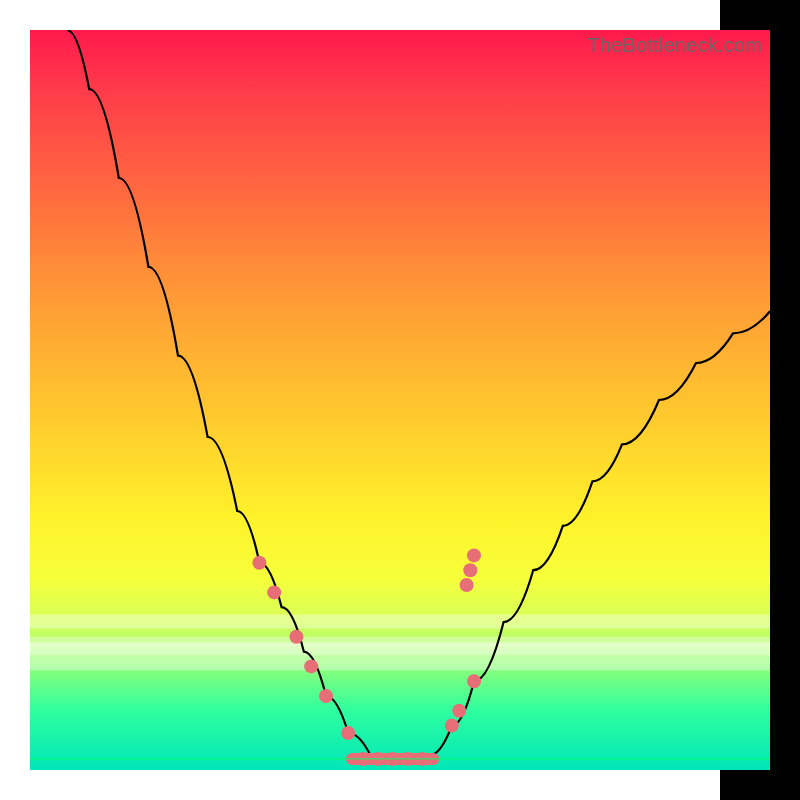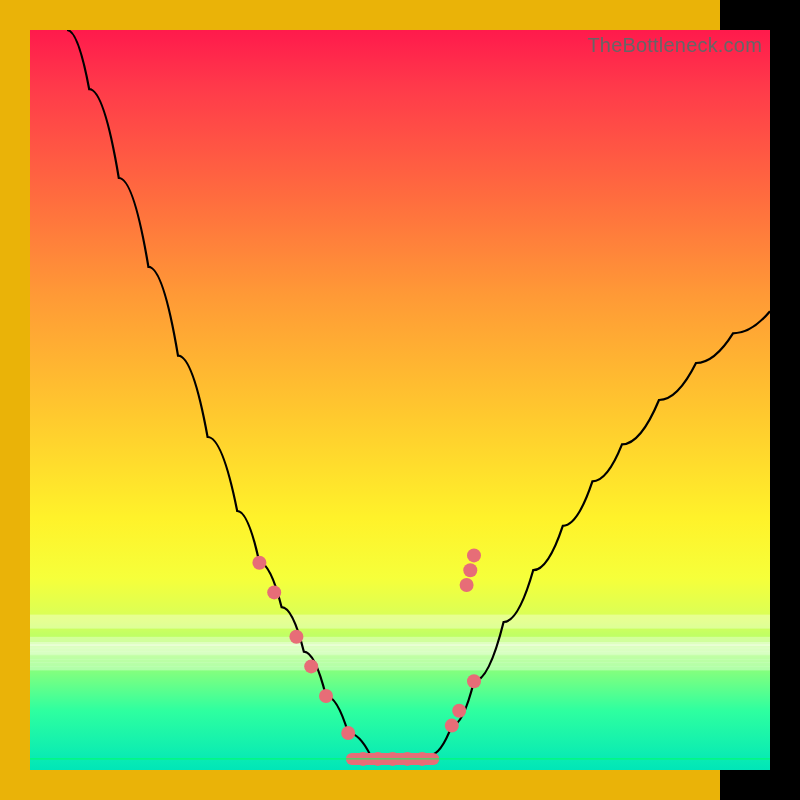--- a/index.html
+++ b/index.html
@@ -1,16 +1,16 @@
 <!DOCTYPE html>
 <html><head>
 <meta charset="utf-8">
 <style>
   html,body{margin:0;padding:0;width:800px;height:800px;overflow:hidden;background:#000;}
-  .outer{position:relative;width:720px;height:800px;background:#eab308;}
+  .outer{position:relative;width:720px;height:800px;background:#ffffff;}
   .plot{position:absolute;left:30px;top:30px;width:740px;height:740px;
         background:linear-gradient(to bottom,
           #ff1a4c 0%,
           #ff3b4a 8%,
           #ff6a3f 22%,
           #ff9a36 36%,
           #ffc92e 52%,
           #fff22a 66%,
           #f6ff3a 74%,
           #d6ff5a 80%,

